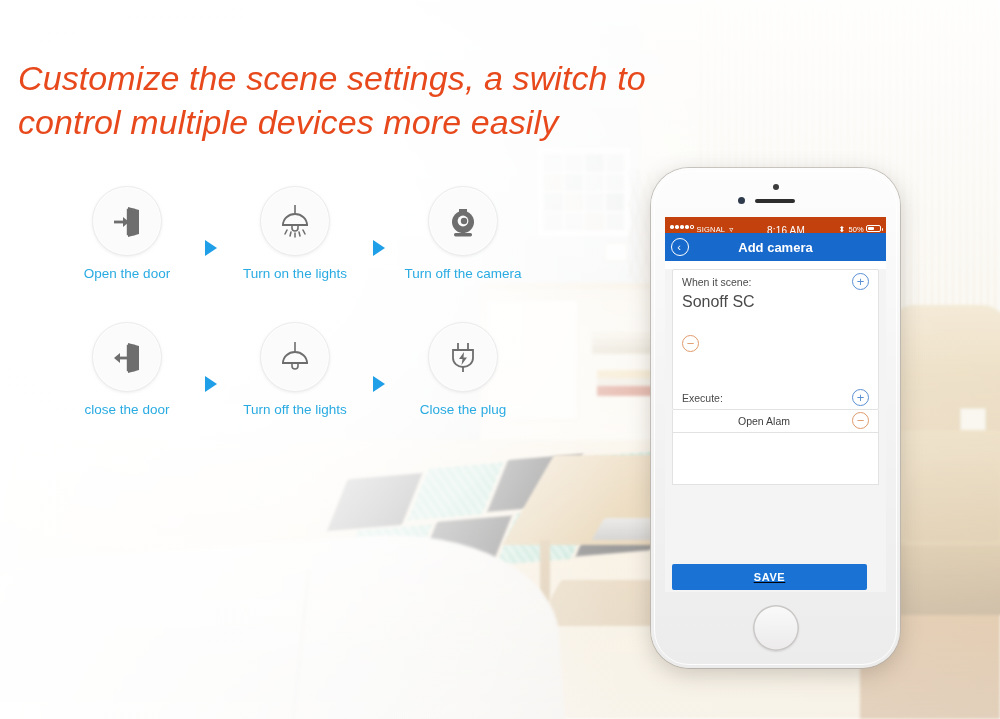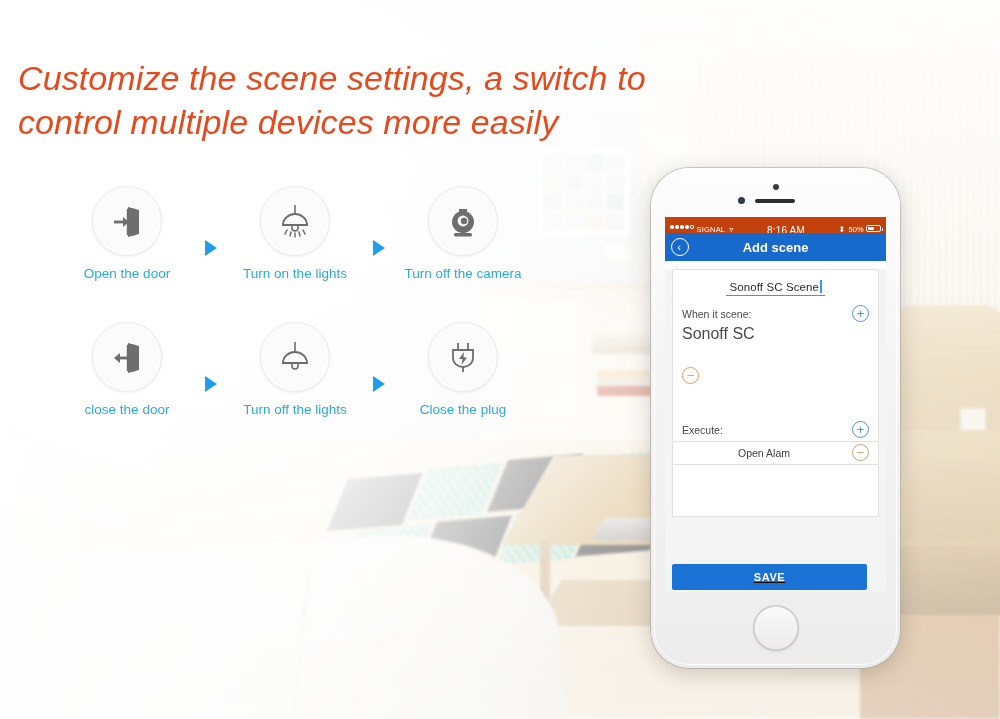--- a/index.html
+++ b/index.html
@@ -519,33 +519,27 @@
       <span class="sb-batt-txt">50%</span>
       <span class="sb-batt">
           <i></i>
         </span>
     </div>
 
     <div id="nav-bar">
       <div id="nav-back">
         <span>‹</span>
       </div>
-      <div id="nav-title">Add scene</div>
+      <div id="nav-title">Add camera</div>
     </div>
 
     <div id="app-body">
 
       <div id="scene-card">
 
-        <div id="scene-name-row">
-          <div id="scene-name-wrap">
-            <span id="scene-name" title="Scene name">Sonoff SC Scene</span>
-            <span id="scene-caret"></span>
-          </div>
-        </div>
 
         <div class="card-row">
           <span class="row-label">When it scene:</span>
           <span class="circle-btn circle-plus">+</span>
         </div>
 
         <div id="cond-device">Sonoff SC</div>
 
         <div id="cond-spacer"></div>
 

